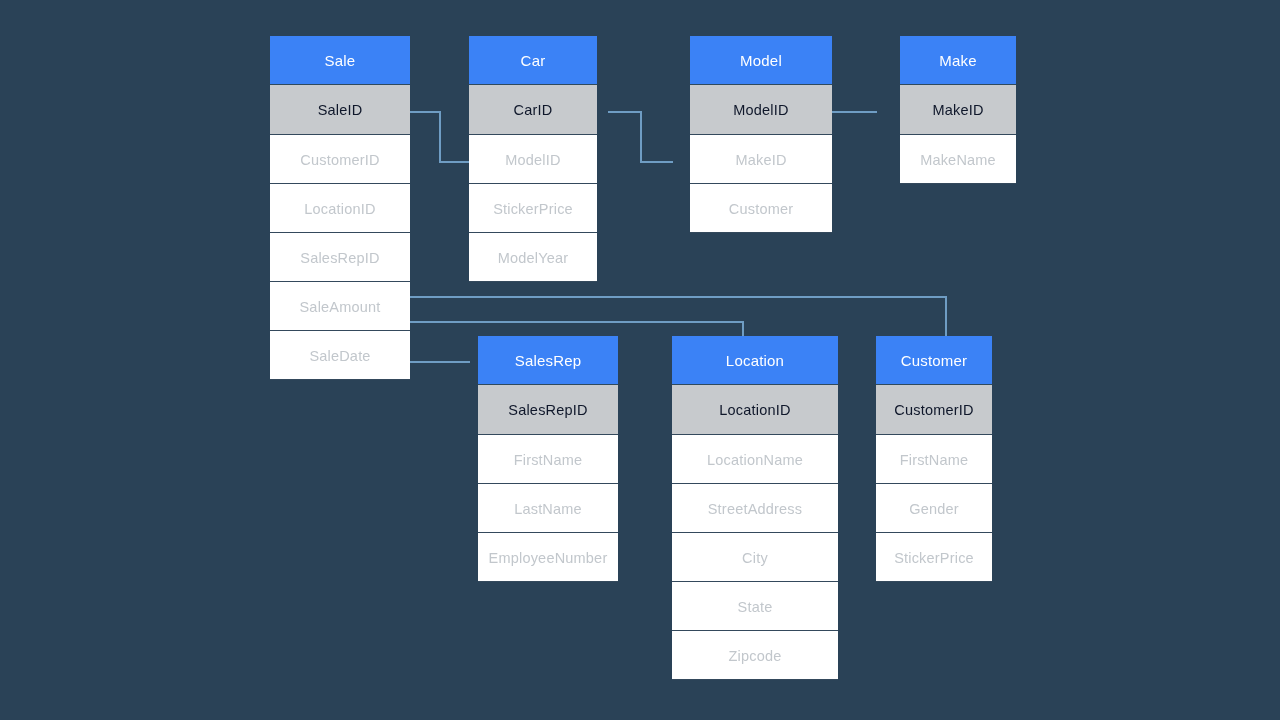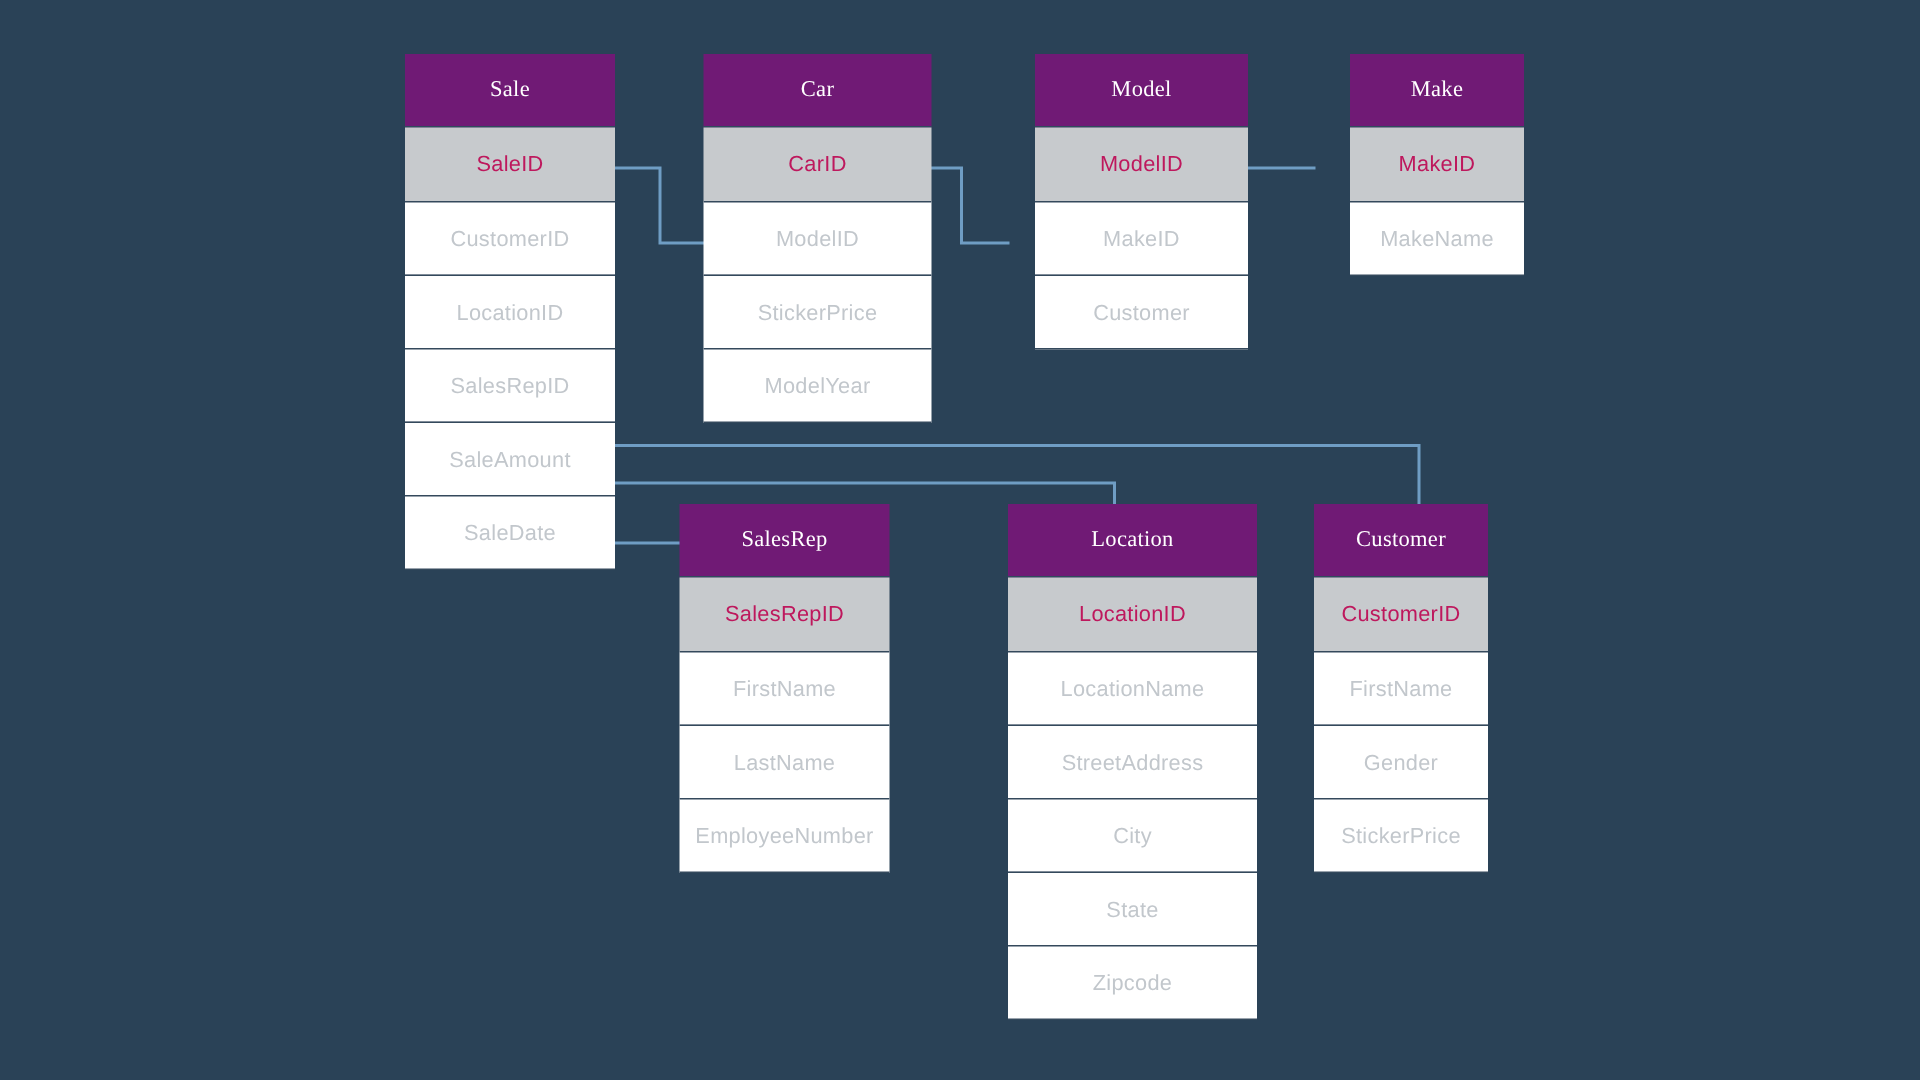--- a/index.html
+++ b/index.html
@@ -28,47 +28,46 @@
     height: 720px;
     pointer-events: none;
     z-index: 1;
   }
   .table-box {
     position: absolute;
     z-index: 2;
     box-sizing: border-box;
   }
   .tbl-header {
-    background: #701a75;
+    background: #3b82f6;
     color: #ffffff;
     font-size: 15px;
     height: 49px;
     line-height: 49px;
     text-align: center;
     letter-spacing: 0.2px;
     box-sizing: border-box;
     border-bottom: 1px solid #2f4a5e;
-    font-family: Liberation Serif, serif;
   }
   .tbl-row {
     height: 50px;
     line-height: 50px;
     text-align: center;
     font-size: 14.5px;
     box-sizing: border-box;
     background: #ffffff;
     color: #c2c7cc;
     border-top: 1px solid #34495c;
     border-bottom: 1px solid #34495c;
     letter-spacing: 0.2px;
     margin-top: -1px;
   }
   .tbl-row.pk {
     background: #c7cacd;
-    color: #be185d;
+    color: #0f172a;
     border-top: none;
     border-bottom: 1px solid #34495c;
     margin-top: 0;
   }
 </style>
 </head>
 <body>
 
 <div id="canvas">
 
@@ -84,39 +83,39 @@
   <div id="tables-layer">
       <div class="table-box" style="left: 270px; top: 36px; width: 140px;">
         <div class="tbl-header">Sale</div>
         <div class="tbl-row pk">SaleID</div>
         <div class="tbl-row">CustomerID</div>
         <div class="tbl-row">LocationID</div>
         <div class="tbl-row">SalesRepID</div>
         <div class="tbl-row">SaleAmount</div>
         <div class="tbl-row">SaleDate</div>
       </div>
-      <div class="table-box" style="left: 469px; top: 36px; width: 152px;">
+      <div class="table-box" style="left: 469px; top: 36px; width: 128px;">
         <div class="tbl-header">Car</div>
         <div class="tbl-row pk">CarID</div>
         <div class="tbl-row">ModelID</div>
         <div class="tbl-row">StickerPrice</div>
         <div class="tbl-row">ModelYear</div>
       </div>
       <div class="table-box" style="left: 672px; top: 36px; width: 142px; margin-left: 18px;">
         <div class="tbl-header">Model</div>
         <div class="tbl-row pk">ModelID</div>
         <div class="tbl-row">MakeID</div>
         <div class="tbl-row">Customer</div>
       </div>
       <div class="table-box" style="left: 876px; top: 36px; width: 140px; padding-left: 24px;">
         <div class="tbl-header">Make</div>
         <div class="tbl-row pk">MakeID</div>
         <div class="tbl-row">MakeName</div>
       </div>
-      <div class="table-box" style="left: 453px; top: 336px; width: 140px;">
+      <div class="table-box" style="left: 478px; top: 336px; width: 140px;">
         <div class="tbl-header">SalesRep</div>
         <div class="tbl-row pk">SalesRepID</div>
         <div class="tbl-row">FirstName</div>
         <div class="tbl-row">LastName</div>
         <div class="tbl-row">EmployeeNumber</div>
       </div>
       <div class="table-box" style="left: 672px; top: 336px; width: 166px;">
         <div class="tbl-header">Location</div>
         <div class="tbl-row pk">LocationID</div>
         <div class="tbl-row">LocationName</div>

